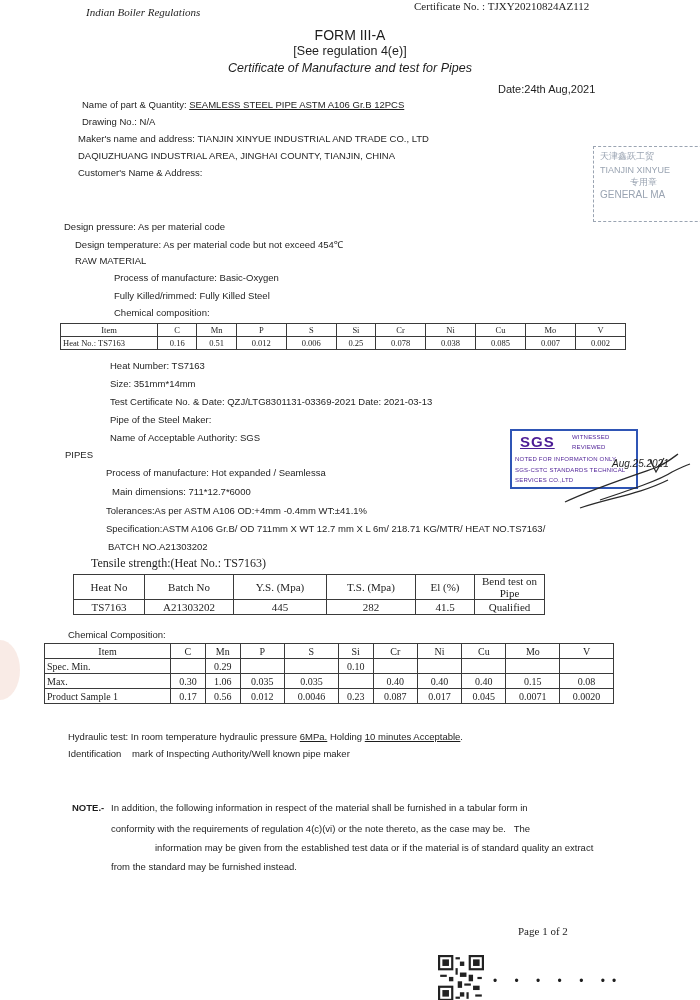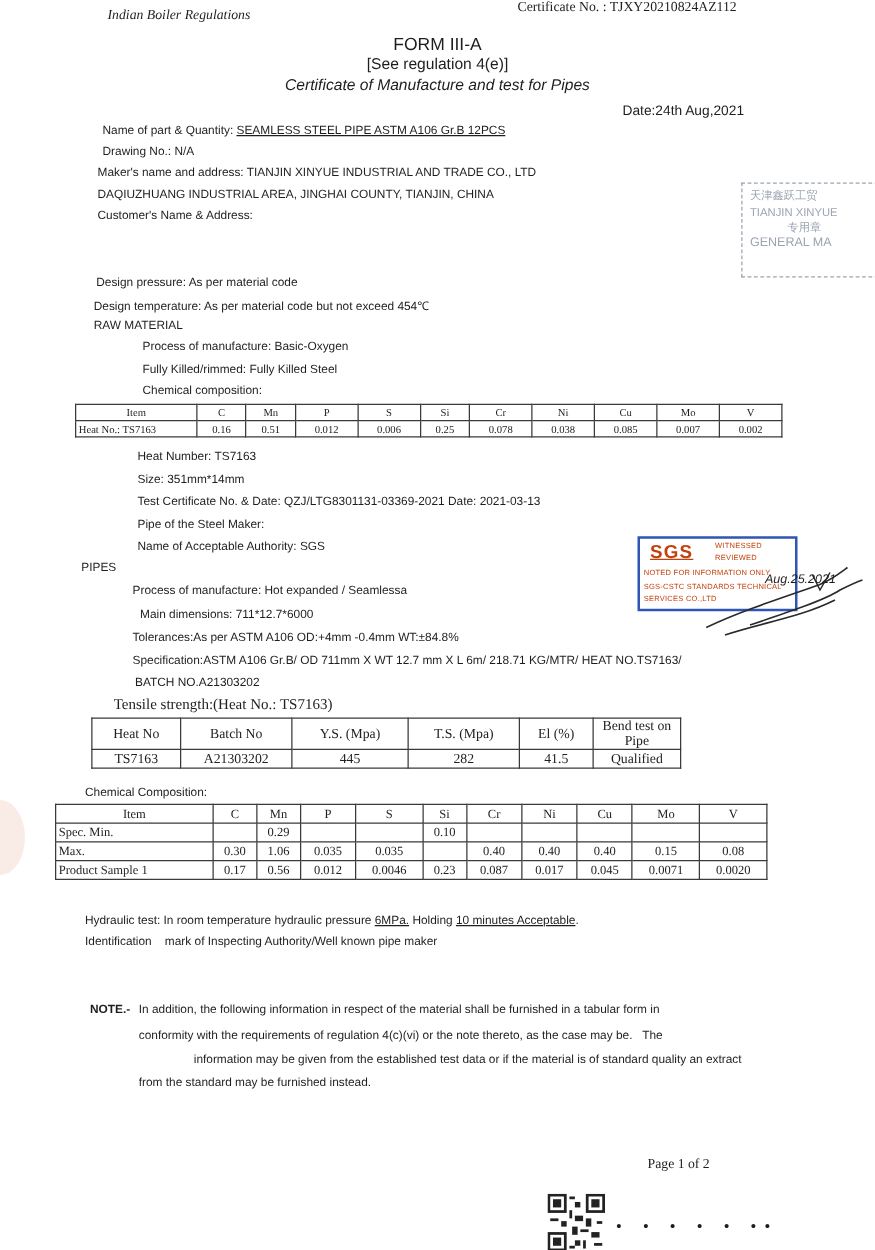--- a/index.html
+++ b/index.html
@@ -21,21 +21,21 @@
   .tens td { font-size: 11px; height: 14px; }
   .chem2 td { font-size: 10px; height: 14px; }
   td.left { text-align: left; padding-left: 2px; }
   .stamp-company {
     position: absolute; left: 593px; top: 146px; width: 120px; height: 76px;
     border: 1.5px dashed #9aa4b2; color: #9aa4b2; font-size: 9px; line-height: 18px;
     padding-left: 6px; box-sizing: border-box;
   }
   .stamp-sgs {
     position: absolute; left: 510px; top: 429px; width: 128px; height: 60px;
-    border: 2px solid #2f55b5; color: #c2410c; box-sizing: border-box;
+    border: 2px solid #2f55b5; color: #4c1d95; box-sizing: border-box;
   }
   .sgs-logo { position: absolute; left: 8px; top: 2px; font-size: 15px; font-weight: bold; text-decoration: underline; letter-spacing: 1px; }
   .sgs-line { position: absolute; font-size: 6px; letter-spacing: 0.2px; }
   .sig { position: absolute; left: 560px; top: 450px; width: 140px; height: 70px; }
   .qr { position: absolute; left: 438px; top: 955px; width: 46px; height: 46px; }
   .dots { position: absolute; left: 493px; top: 974px; font-size: 12px; letter-spacing: 7px; }
   .stain { position: absolute; left: -20px; top: 640px; width: 40px; height: 60px; border-radius: 50%; background: #f6e3dc; opacity: 0.7; }
 </style>
 </head>
 <body>
@@ -61,21 +61,21 @@
 <div class="abs sm" style="left:78px;top:150px;">DAQIUZHUANG INDUSTRIAL AREA, JINGHAI COUNTY, TIANJIN, CHINA</div>
 <div class="abs sm" style="left:78px;top:167px;">Customer's Name &amp; Address:</div>
 
 <div class="stamp-company">
   <div>天津鑫跃工贸</div>
   <div style="line-height:10px;">TIANJIN XINYUE</div>
   <div style="padding-left:30px;line-height:14px;">专用章</div>
   <div style="line-height:12px;font-size:10px;">GENERAL MA</div>
 </div>
 
-<div class="abs sm" style="left:77px;top:221px;text-align:right;">Design pressure: As per material code</div>
+<div class="abs sm" style="left:64px;top:221px;text-align:right;">Design pressure: As per material code</div>
 <div class="abs sm" style="left:75px;top:238px;text-align:center;">Design temperature: As per material code but not exceed 454℃</div>
 
 <div class="abs sm" style="left:75px;top:255px;">RAW MATERIAL</div>
 <div class="abs sm" style="left:114px;top:272px;">Process of manufacture: Basic-Oxygen</div>
 <div class="abs sm" style="left:114px;top:290px;">Fully Killed/rimmed: Fully Killed Steel</div>
 <div class="abs sm" style="left:114px;top:307px;">Chemical composition:</div>
 
 <table class="raw" style="left:60px;top:323px;width:566px;">
   <tbody>
       <tr>
@@ -123,21 +123,21 @@
 </div>
 <svg class="sig" viewBox="0 0 140 70">
   <path d="M5 52 C30 40, 60 30, 95 18 C105 14, 110 10, 118 4 M40 50 C70 40, 100 30, 112 22 C120 18, 124 16, 130 14 M20 58 C50 48, 80 44, 108 30" stroke="#2a2a2a" stroke-width="1.3" fill="none"></path>
   <path d="M90 10 L96 22 L104 8" stroke="#2a2a2a" stroke-width="1.2" fill="none"></path>
 </svg>
 <div class="abs" style="left:612px;top:458px;font-size:10px;font-style:italic;">Aug.25.2021</div>
 
 <div class="abs sm" style="left:65px;top:449px;text-align:center;">PIPES</div>
 <div class="abs sm" style="left:106px;top:467px;">Process of manufacture: Hot expanded / Seamlessa</div>
 <div class="abs sm" style="left:112px;top:486px;">Main dimensions: 711*12.7*6000</div>
-<div class="abs sm" style="left:106px;top:505px;">Tolerances:As per ASTM A106 OD:+4mm -0.4mm    WT:±84.8%</div>
+<div class="abs sm" style="left:106px;top:505px;">Tolerances:As per ASTM A106 OD:+4mm -0.4mm    WT:±41.1%</div>
 <div class="abs sm" style="left:106px;top:523px;">Specification:ASTM A106 Gr.B/ OD 711mm X WT 12.7 mm X L 6m/ 218.71 KG/MTR/ HEAT NO.TS7163/</div>
 <div class="abs sm" style="left:108px;top:541px;">BATCH NO.A21303202</div>
 
 <div class="abs serif" style="left:91px;top:556px;font-size:12px;">Tensile strength:(Heat No.: TS7163)</div>
 <table class="tens" style="left:73px;top:574px;width:472px;">
   <tbody>
       <tr>
     <td style="width:70px;">Heat No</td>
     <td style="width:88px;">Batch No</td>
     <td style="width:92px;">Y.S. (Mpa)</td>

